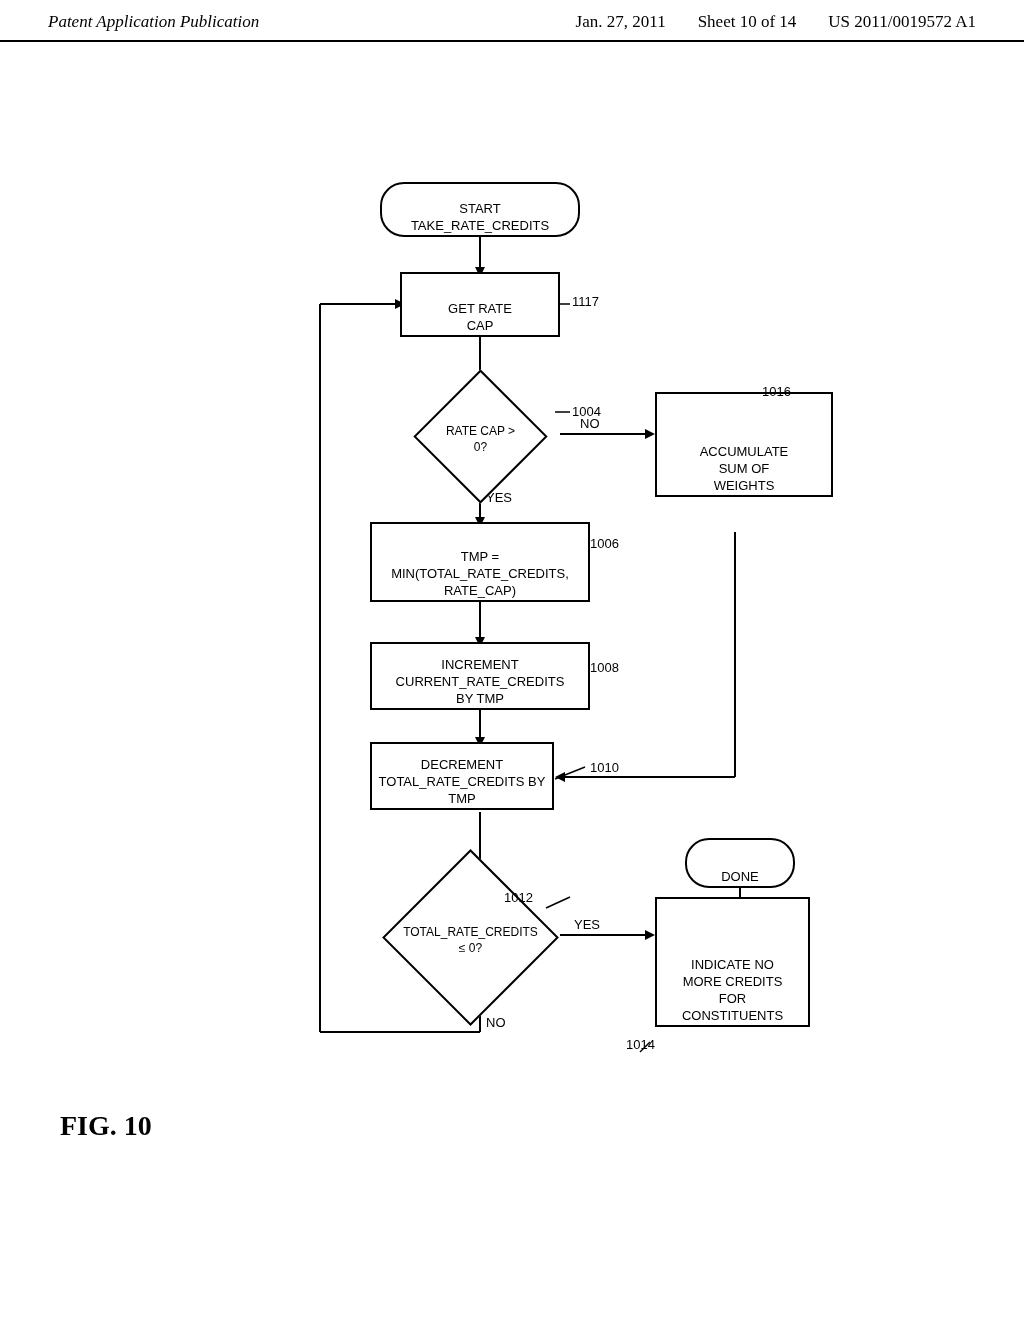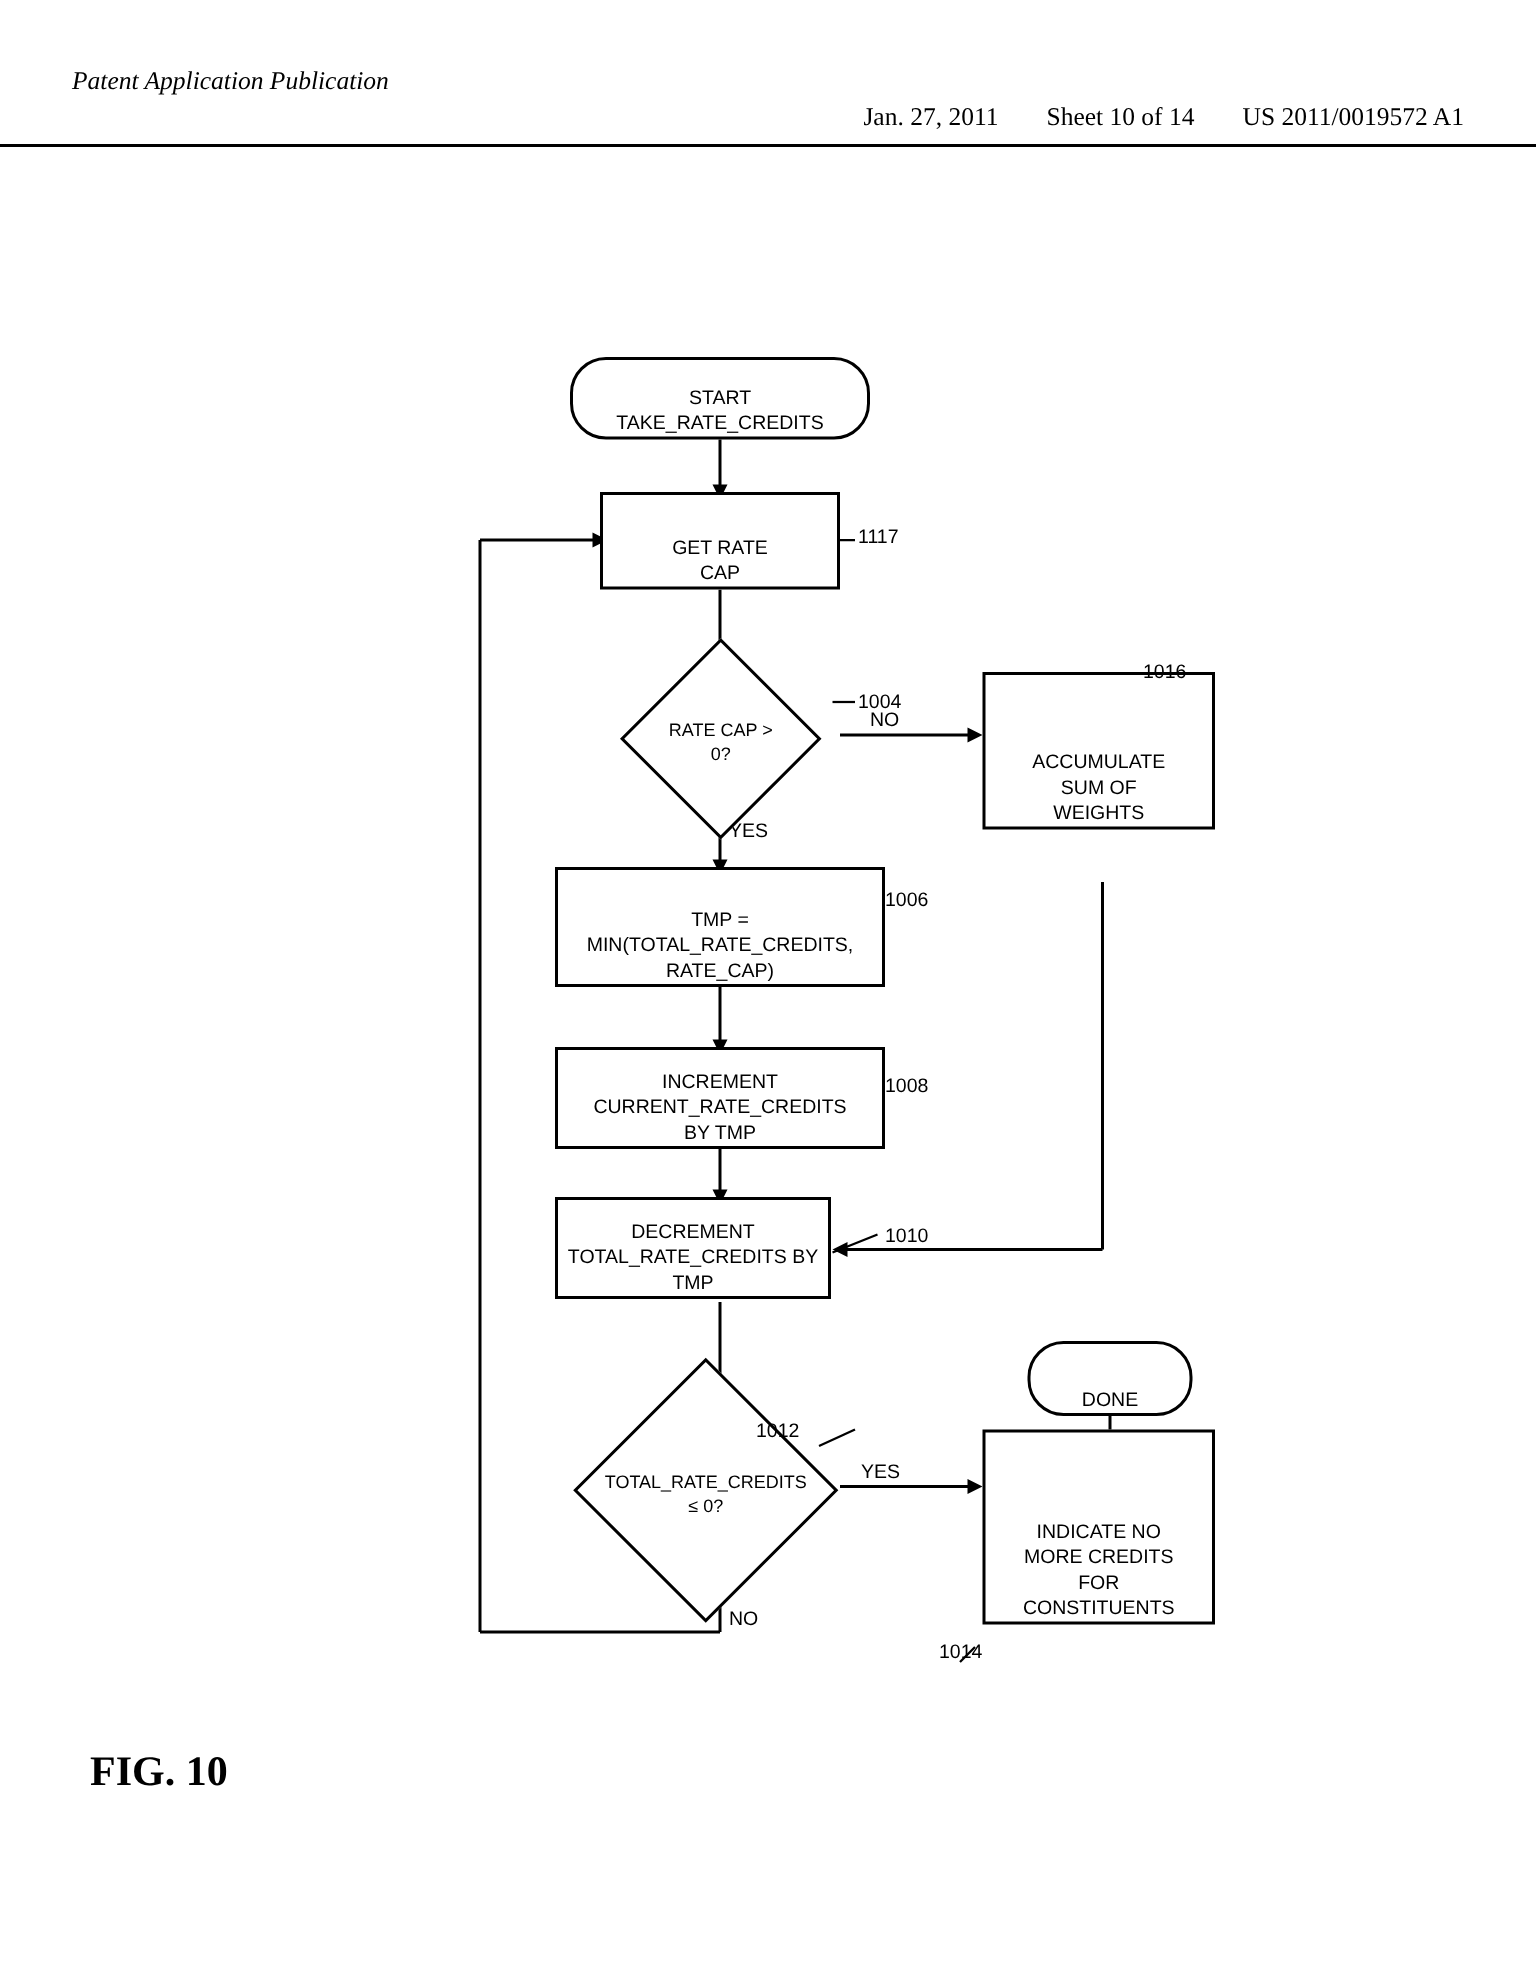--- a/index.html
+++ b/index.html
@@ -9,41 +9,40 @@
       width: 1024px;
       min-height: 1320px;
       position: relative;
       overflow-x: hidden;
     }
 
     .header {
       display: flex;
       justify-content: space-between;
       align-items: flex-start;
-      padding: 44px 48px 0 48px;
+      padding: 12px 48px 0 48px;
       border-bottom: 2px solid #000;
       padding-bottom: 8px;
     }
 
     .header-left {
       font-size: 17px;
       font-style: italic;
     }
 
     .header-right {
       display: flex;
       flex-direction: column;
       align-items: flex-end;
       font-size: 17px;
     }
 
     .header-right-row {
       display: flex;
       gap: 32px;
-      margin-top: 24px;
     }
 
     .diagram-area {
       position: relative;
       width: 100%;
       height: 1220px;
     }
 
     .fig-label {
       position: absolute;
@@ -198,21 +197,21 @@
 
   <div class="flow-node" style="left:400px; top:342px; width:160px; height:100px;">
     <div class="diamond" style="width:95px; height:95px; border:2px solid #000; position:relative;">
       <div class="diamond-inner" style="width:95px; height:95px; position:absolute; top:0; left:0;">
         <span style="font-size:12px; line-height:1.3;">RATE CAP &gt;<br>0?</span>
       </div>
     </div>
   </div>
   <div class="label-outside" style="left:572px; top:362px;">1004</div>
 
-  <div class="flow-node rect" style="left:655px; top:350px; width:155px; height:105px;">
+  <div class="flow-node rect" style="left:655px; top:350px; width:178px; height:105px;">
     <span>ACCUMULATE<br>SUM OF<br>WEIGHTS</span>
   </div>
   <div class="label-outside" style="left:762px; top:342px;">1016</div>
 
   <div class="flow-node rect" style="left:370px; top:480px; width:220px; height:80px;">
     <span>TMP =<br>MIN(TOTAL_RATE_CREDITS,<br>RATE_CAP)</span>
   </div>
   <div class="label-outside" style="left:590px; top:494px;">1006</div>
 
   <div class="flow-node rect" style="left:370px; top:600px; width:220px; height:68px;">

